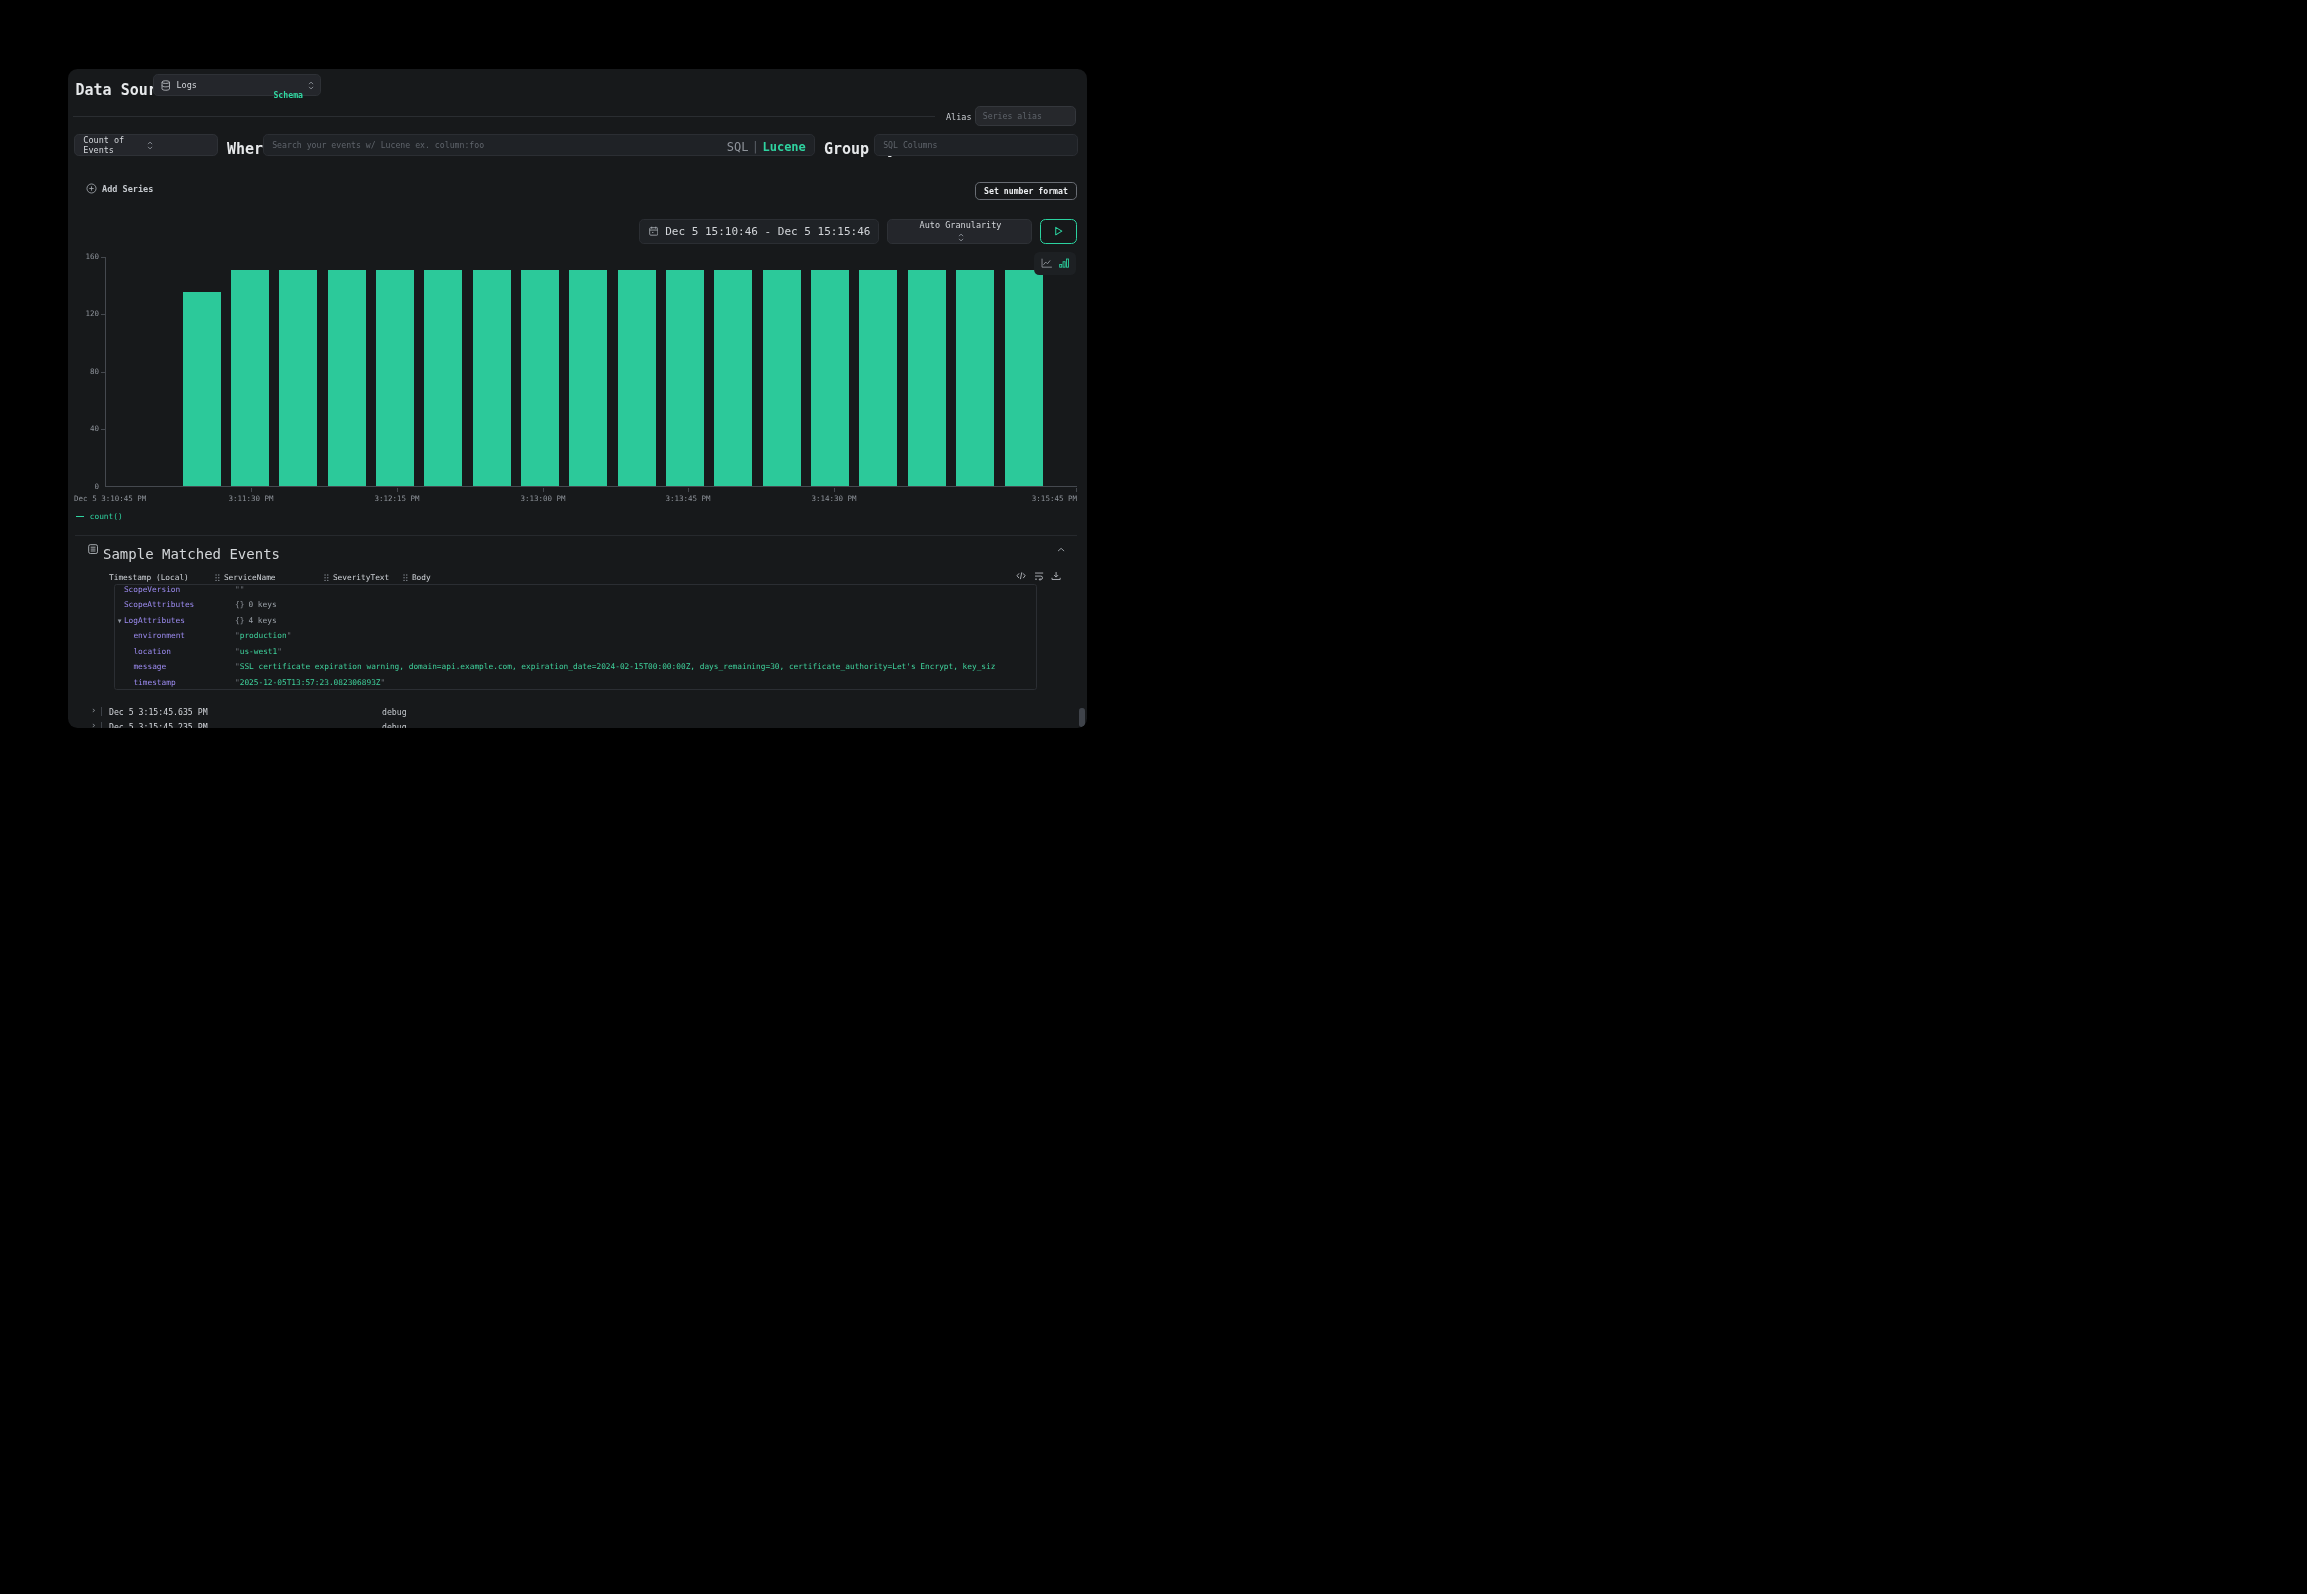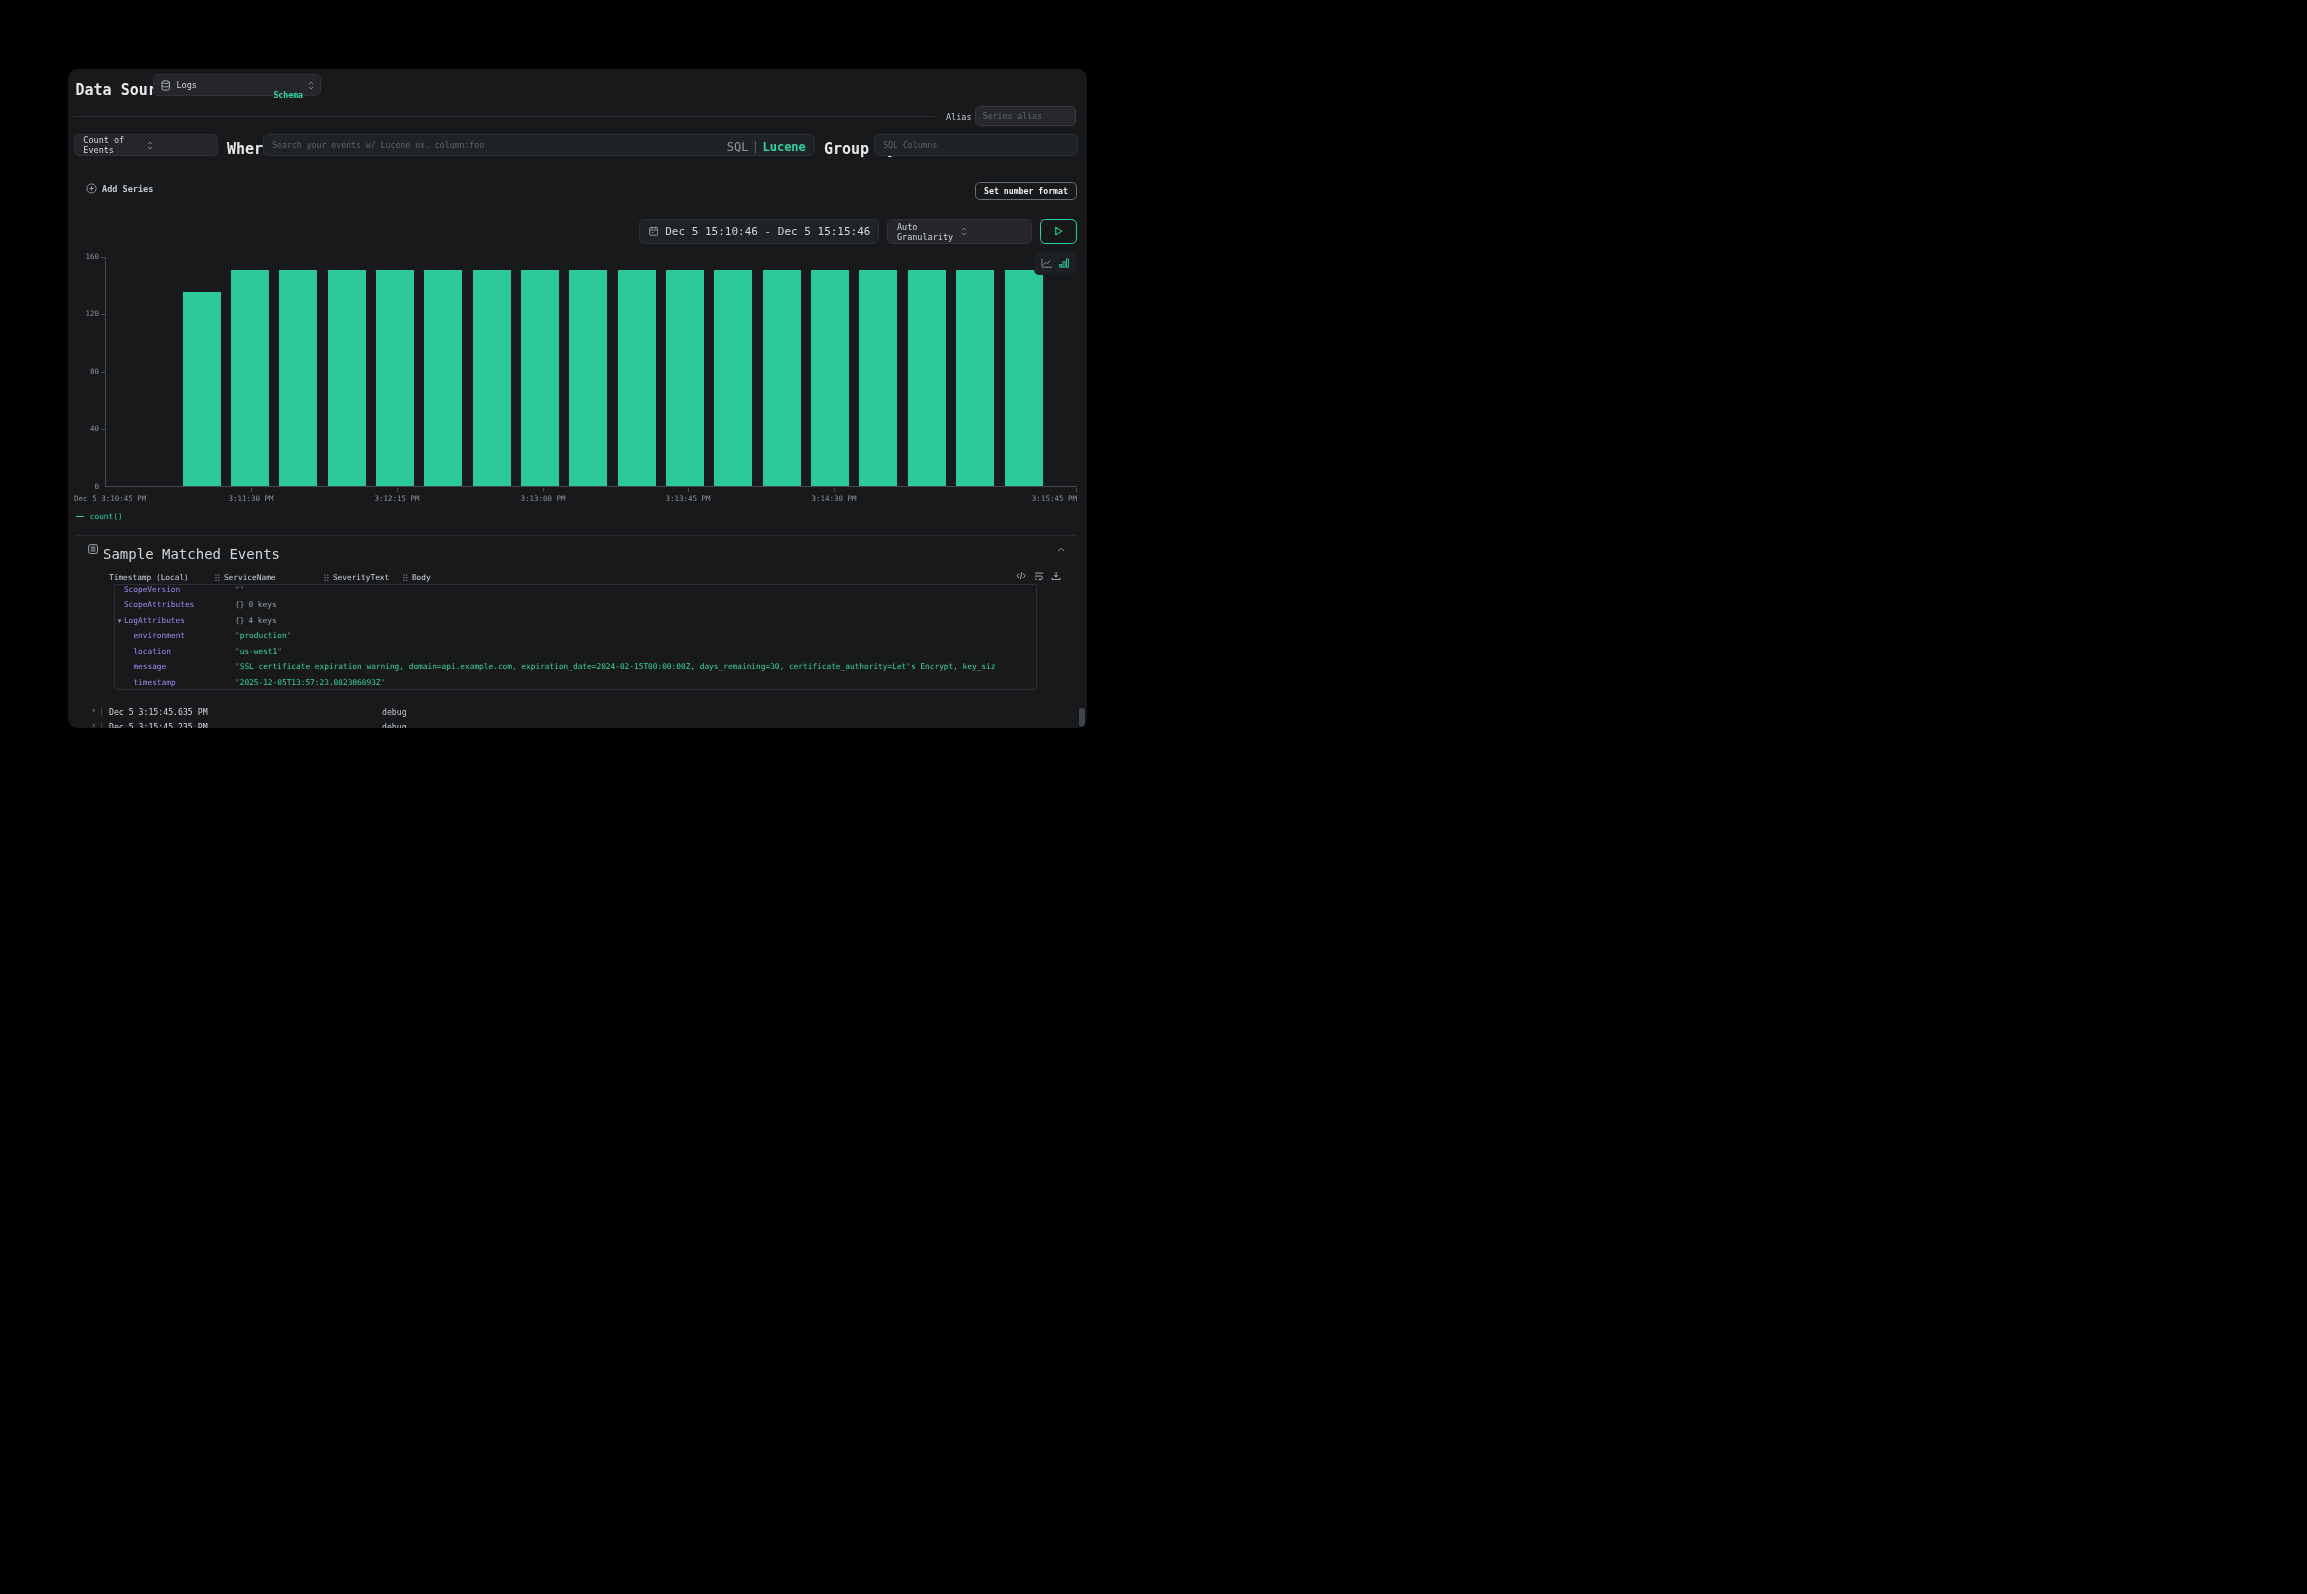--- a/index.html
+++ b/index.html
@@ -52,21 +52,21 @@
   .set-number-format {
     left:907px; top:113px; width:102px; height:17.7px;
     background:transparent; border:0.7px solid #6a6e75; border-radius:4.8px;
     color:#eef0f2; font-size:8.2px; font-weight:bold;
     display:flex; align-items:center; justify-content:center; cursor:pointer;
     font-family:inherit;
   }
 
   .date-range { left:571px; top:150px; width:240px; height:25px; padding-left:8.9px; cursor:pointer; }
   .date-range-text { margin-left:6.8px; }
-  .granularity { position:absolute; left:819px; top:150px; width:145px; height:25px; padding:0 6.8px 0 8.9px; cursor:pointer; }
+  .granularity { position:absolute; left:819px; top:150px; width:145px; height:25px; padding:0 6.8px 0 8.9px; cursor:pointer;flex-direction:column; }
   .granularity span { flex:1; }
   .play-btn {
     left:972px; top:150px; width:37px; height:25px;
     background:#16181a; border:0.7px solid #2bd3a0; border-radius:5.4px;
     display:flex; align-items:center; justify-content:center; cursor:pointer;
   }
 
   
   .plot { left:37px; top:188px; width:972px; height:230px;
     border-left:0.7px solid #45494f; border-bottom:0.7px solid #45494f; }

